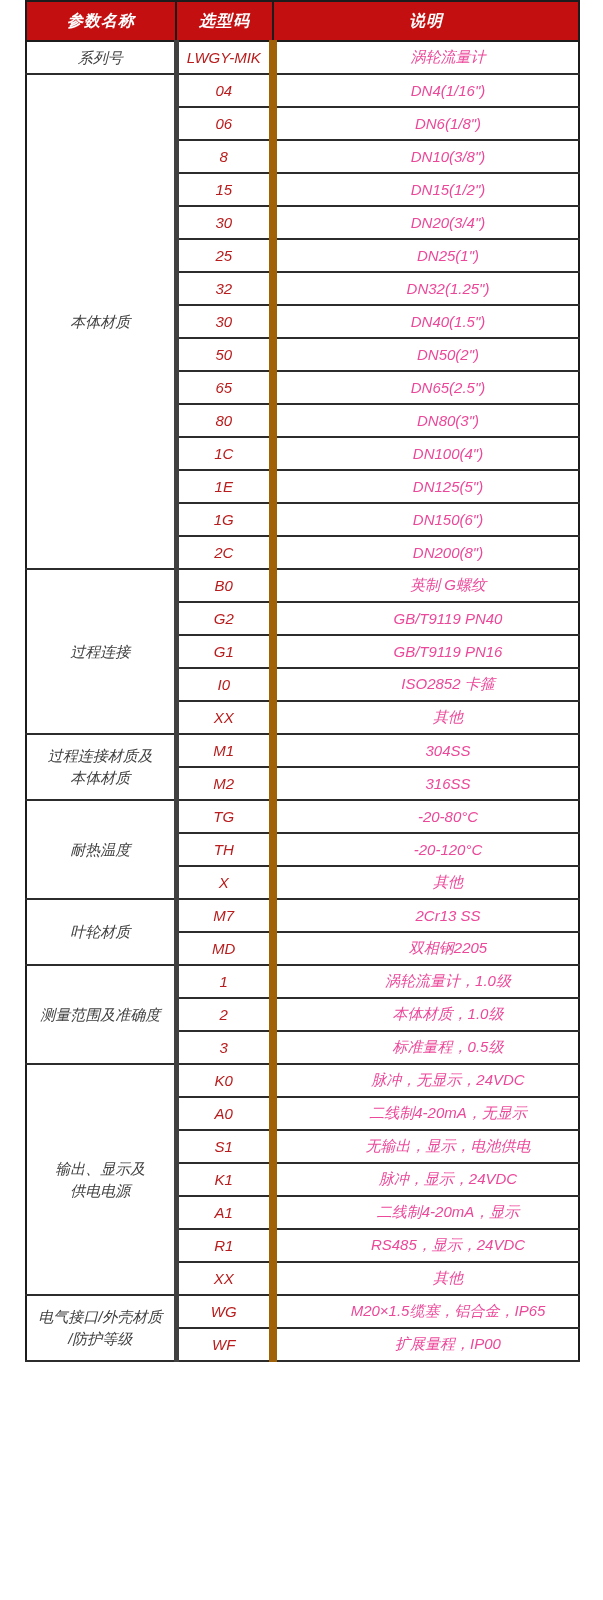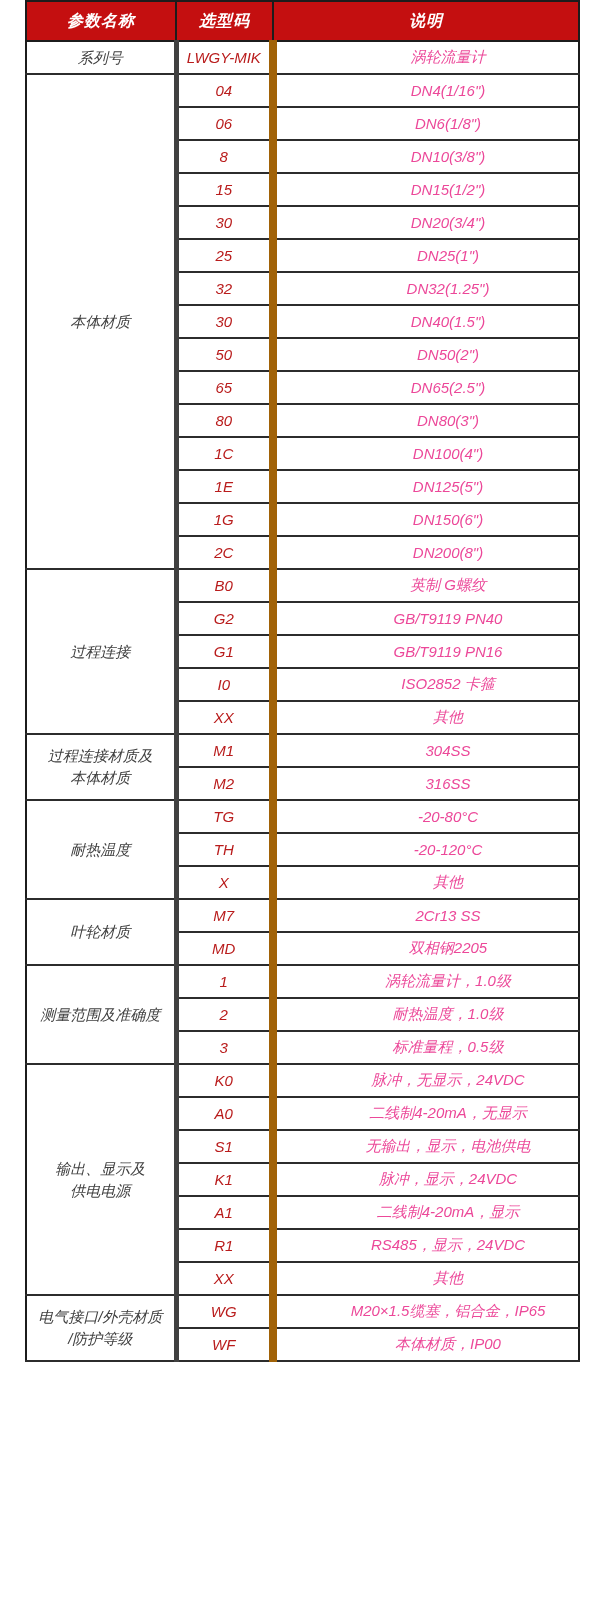--- a/index.html
+++ b/index.html
@@ -206,21 +206,21 @@
           <td class="code">MD</td>
           <td class="desc">双相钢2205</td>
         </tr>
         <tr>
           <td class="param" rowspan="3">测量范围及准确度</td>
           <td class="code">1</td>
           <td class="desc">涡轮流量计，1.0级</td>
         </tr>
         <tr>
           <td class="code">2</td>
-          <td class="desc">耐热温度，1.0级</td>
+          <td class="desc">本体材质，1.0级</td>
         </tr>
         <tr>
           <td class="code">3</td>
           <td class="desc">标准量程，0.5级</td>
         </tr>
         <tr>
           <td class="param" rowspan="7">输出、显示及
 供电电源</td>
           <td class="code">K0</td>
           <td class="desc">脉冲，无显示，24VDC</td>
@@ -250,17 +250,17 @@
           <td class="desc">其他</td>
         </tr>
         <tr>
           <td class="param" rowspan="2">电气接口/外壳材质
 /防护等级</td>
           <td class="code">WG</td>
           <td class="desc">M20×1.5缆塞，铝合金，IP65</td>
         </tr>
         <tr>
           <td class="code">WF</td>
-          <td class="desc">本体材质，IP00</td>
+          <td class="desc">扩展量程，IP00</td>
         </tr>
       </tbody>
   </table>
 </div>
 
 </body></html>

